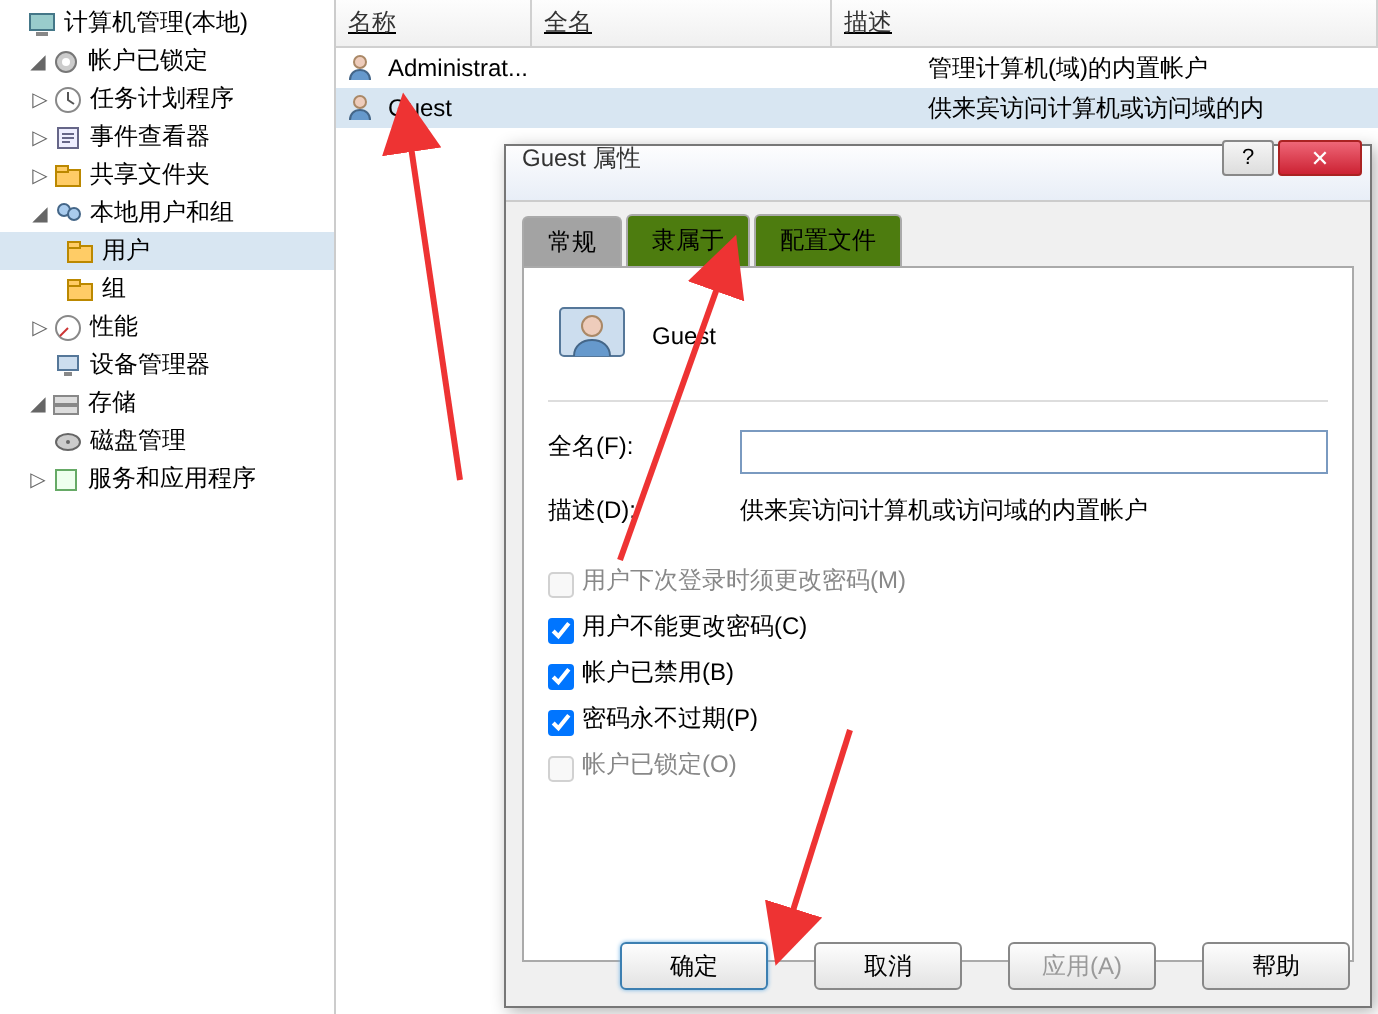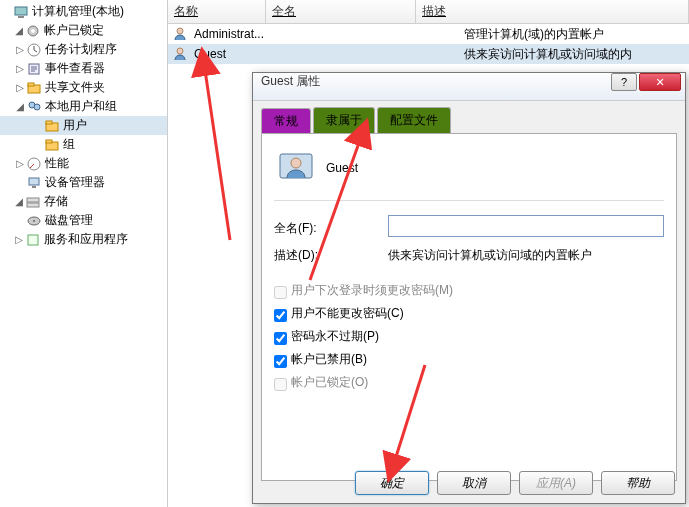--- a/index.html
+++ b/index.html
@@ -5,61 +5,61 @@
 * { box-sizing: border-box; margin: 0; padding: 0; font-family: "Microsoft YaHei", SimSun, sans-serif; font-size: 12px; }
 body { background: #fff; width: 689px; height: 507px; overflow: hidden; position: relative; }
 
 .tree-panel { position: absolute; left: 0; top: 0; width: 168px; height: 507px; border-right: 1px solid #ccc; background: #fff; padding: 2px 0; }
 .tree-item { display: flex; align-items: center; padding: 1px 2px; cursor: default; white-space: nowrap; }
 .tree-item.selected { background: #d8e6f2; }
 .tree-toggle { width: 12px; text-align: center; color: #666; font-size: 10px; }
 .tree-icon { width: 16px; height: 16px; margin-right: 3px; display: inline-flex; align-items: center; justify-content: center; }
 .indent-0 { padding-left: 13px; }
 .indent-1 { padding-left: 14px; }
-.indent-2 { padding-left: 32px; }
+.indent-2 { padding-left: 20px; }
 
 .list-panel { position: absolute; left: 168px; top: 0; right: 0; height: 507px; background: #fff; }
 .list-header { display: flex; height: 24px; border-bottom: 1px solid #d0d0d0; background: linear-gradient(#fdfdfd,#f0f0f0); text-decoration: underline; }
 .list-header-col { padding: 3px 6px; border-right: 1px solid #d0d0d0; color: #333; }
 .col-name { width: 98px; }
 .col-fullname { width: 150px; }
 .col-desc { flex: 1; }
 .list-row { display: flex; align-items: center; height: 20px; padding-left: 4px; }
 .list-row.selected { background: #d8e6f2; }
 .list-cell-name { width: 98px; display: flex; align-items: center; gap: 3px; }
 .list-cell-full { width: 150px; }
 .list-cell-desc { flex: 1; margin-left: 44px; }
 
 .dialog { position: absolute; left: 252px; top: 72px; width: 434px; height: 432px; background: #f0f0f0; border: 1px solid #777; box-shadow: 2px 2px 8px rgba(0,0,0,0.3); }
-.titlebar { height: 28px; background: linear-gradient(#fdfdfe,#e8eef7); display: flex; align-items: flex-start; padding: 0 4px 0 8px; border-bottom: 1px solid #ccc; }
+.titlebar { height: 28px; background: linear-gradient(#fdfdfe,#e8eef7); display: flex; align-items: flex-end; padding: 0 4px 12px 8px; border-bottom: 1px solid #ccc; }
 .titlebar-text { flex: 1; color: #333; }
 .win-btns { display: flex; gap: 2px; }
 .win-btn { width: 28px; height: 18px; border: 1px solid #888; border-radius: 2px; display: flex; align-items: center; justify-content: center; font-size: 11px; background: linear-gradient(#f5f5f5,#ddd); }
 .win-btn.help { width: 26px; }
 .win-btn.close { background: linear-gradient(#e67,#c23); color: #fff; border-color: #a22; width: 42px; }
 
 .tab-strip { display: flex; padding: 6px 8px 0 8px; background: #f0f0f0; }
 .tab { padding: 4px 12px; border: 1px solid #aaa; border-bottom: none; background: #4d7c0f; margin-right: 2px; border-radius: 3px 3px 0 0; }
-.tab.active { background: #a21caf; position: relative; top: 1px; }
+.tab.active { background: #a3a3a3; position: relative; top: 1px; }
 .tab-content { margin: 0 8px 8px 8px; background: #fff; border: 1px solid #aaa; height: 348px; padding: 12px; position: relative; }
 
 .user-head { display: flex; align-items: center; gap: 12px; padding: 4px 0 14px 4px; border-bottom: 1px solid #ddd; margin-bottom: 14px; }
 .user-icon { width: 36px; height: 36px; }
 
-.form-row { display: flex; align-items: flex-end; margin-bottom: 10px; gap: 18px; }
+.form-row { display: flex; align-items: flex-start; margin-bottom: 10px; }
 .form-label { width: 96px; }
 .form-input { flex: 1; height: 22px; border: 1px solid #7a9ac0; padding: 2px 4px; background: #fff; }
 .form-text { flex: 1; }
 
 .check-group { margin-top: 18px; }
 .check-row { display: flex; align-items: flex-end; gap: 4px; margin-bottom: 6px; }
 .check-row input { width: 13px; height: 13px; }
 .check-row.disabled { color: #888; }
 
-.dlg-buttons { position: absolute; right: 10px; bottom: 8px; display: flex; gap: 8px; font-style: italic; }
+.dlg-buttons { position: absolute; right: 10px; bottom: 8px; display: flex; gap: 23px; }
 .dlg-btn { width: 74px; height: 24px; border: 1px solid #888; background: linear-gradient(#fdfdfd,#e3e3e3); border-radius: 3px; display: flex; align-items: center; justify-content: center; }
 .dlg-btn.default { border: 1px solid #3c7fb1; box-shadow: 0 0 2px #6db1e4; }
 .dlg-btn.disabled { color: #999; }
 
 .arrow { position: absolute; pointer-events: none; }
 .arrow svg { overflow: visible; }
 </style>
 </head>
 <body>
 
@@ -262,25 +262,25 @@
       <label class="check-row disabled">
         <input type="checkbox" disabled="" style="">
         <span>用户下次登录时须更改密码(M)</span>
       </label>
       <label class="check-row">
         <input type="checkbox" checked="" style="">
         <span>用户不能更改密码(C)</span>
       </label>
       <label class="check-row">
         <input type="checkbox" checked="" style="">
-        <span>密码永不过期(P)</span>
+        <span>帐户已禁用(B)</span>
       </label>
       <label class="check-row">
         <input type="checkbox" checked="" style="">
-        <span>帐户已禁用(B)</span>
+        <span>密码永不过期(P)</span>
       </label>
       <label class="check-row disabled">
         <input type="checkbox" disabled="" style="">
         <span>帐户已锁定(O)</span>
       </label>
     </div>
   </div>
   <div class="dlg-buttons">
     <div class="dlg-btn default">确定</div>
     <div class="dlg-btn">取消</div>

